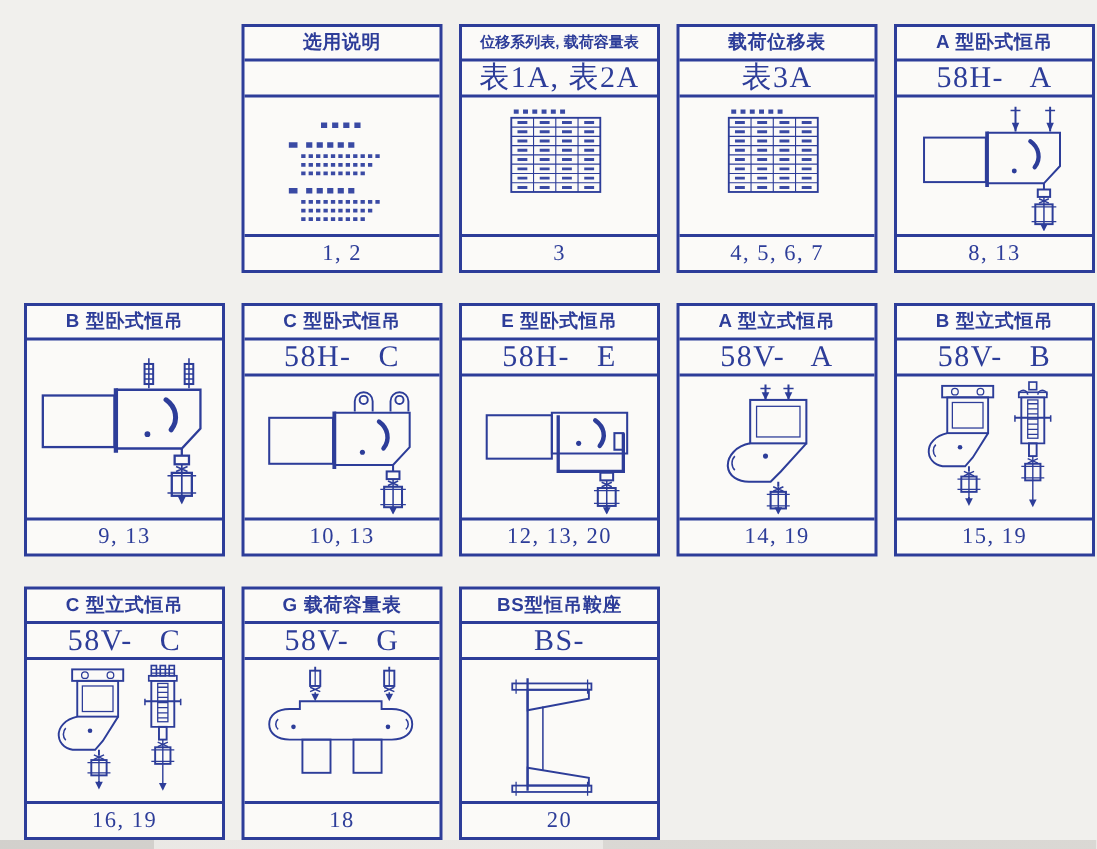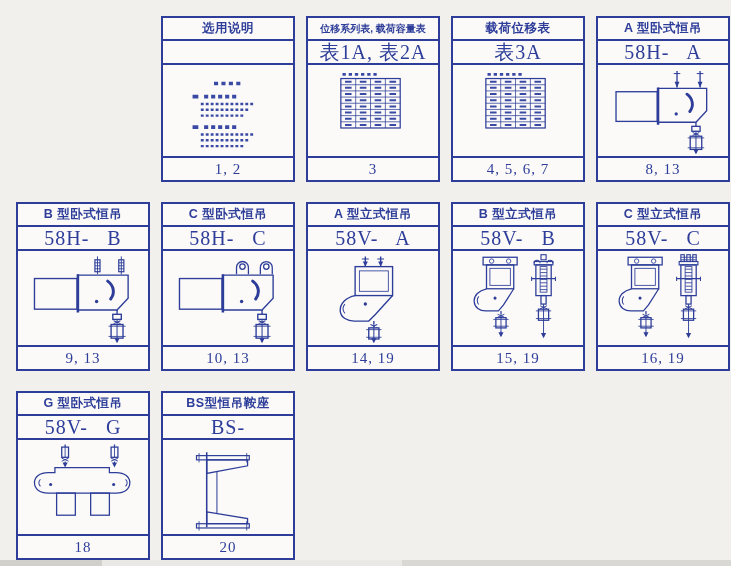--- a/index.html
+++ b/index.html
@@ -354,41 +354,50 @@
     <div class="content">
       <svg class="drw" viewBox="0 0 134 106">
           <use href="#sym-h-a"></use>
         </svg>
     </div>
     <div class="footer">8, 13</div>
   </div>
 
   <div class="cell">
     <div class="title">B 型卧式恒吊</div>
-    <div class="subtitle">58H-   B</div>
     <div class="content">
       <svg class="drw" viewBox="0 0 134 106">
           <use href="#sym-h-b"></use>
         </svg>
     </div>
     <div class="footer">9, 13</div>
   </div>
 
   <div class="cell">
     <div class="title">C 型卧式恒吊</div>
     <div class="subtitle">58H-   C</div>
     <div class="content">
       <svg class="drw" viewBox="0 0 134 106">
           <use href="#sym-h-c"></use>
         </svg>
     </div>
     <div class="footer">10, 13</div>
   </div>
 
 
+  <div class="cell">
+    <div class="title">E 型卧式恒吊</div>
+    <div class="subtitle">58H-   E</div>
+    <div class="content">
+      <svg class="drw" viewBox="0 0 134 106">
+          <use href="#sym-h-e"></use>
+        </svg>
+    </div>
+    <div class="footer">12, 13, 20</div>
+  </div>
 
   <div class="cell">
     <div class="title">A 型立式恒吊</div>
     <div class="subtitle">58V-   A</div>
     <div class="content">
       <svg class="drw" viewBox="0 0 134 106">
           <use href="#sym-v-a"></use>
         </svg>
     </div>
     <div class="footer">14, 19</div>
@@ -411,21 +420,21 @@
     <div class="content">
       <svg class="drw" viewBox="0 0 134 106">
           <use href="#sym-v-c"></use>
         </svg>
     </div>
     <div class="footer">16, 19</div>
   </div>
 
 
   <div class="cell">
-    <div class="title">G 型卧式恒吊</div>
+    <div class="title">G 载荷容量表</div>
     <div class="subtitle">58V-   G</div>
     <div class="content">
       <svg class="drw" viewBox="0 0 134 106">
           <use href="#sym-v-g"></use>
         </svg>
     </div>
     <div class="footer">18</div>
   </div>
 
   <div class="cell">

